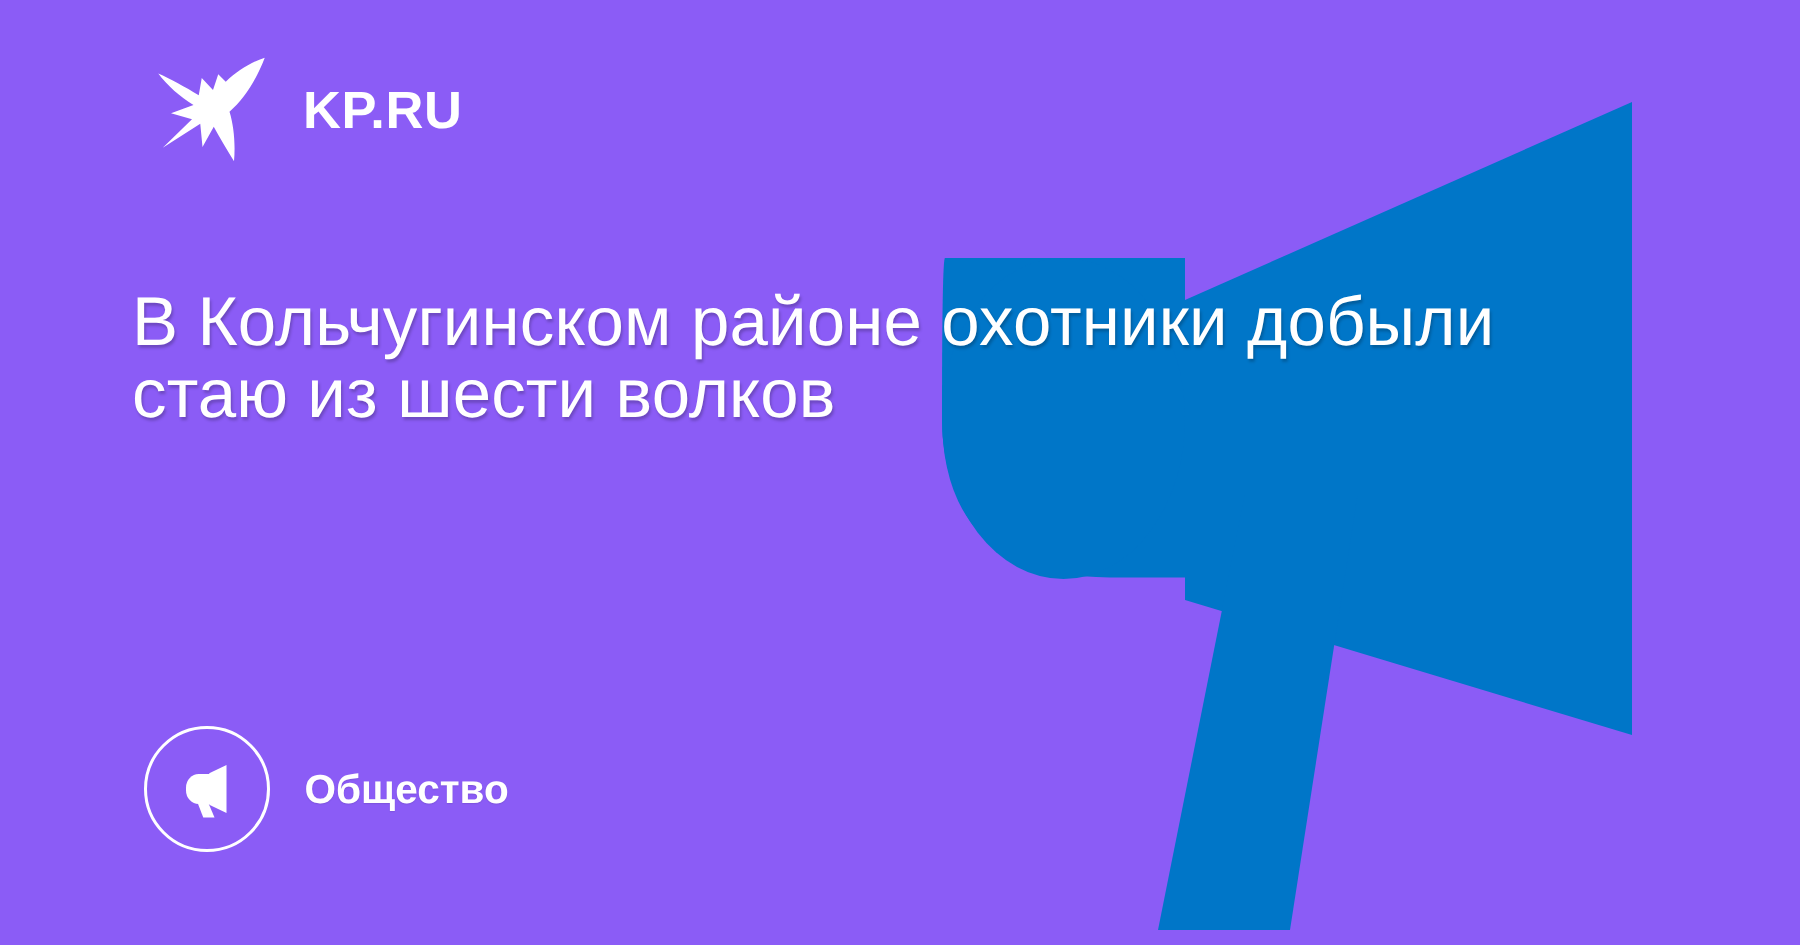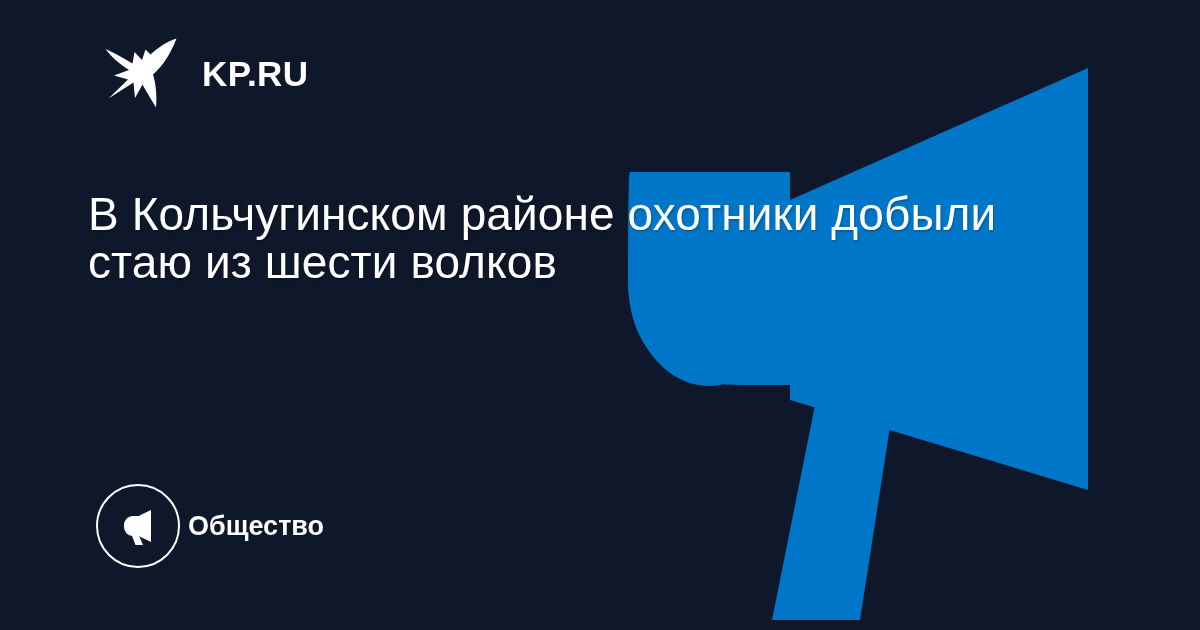--- a/index.html
+++ b/index.html
@@ -7,21 +7,21 @@
     margin: 0;
     padding: 0;
     background: #ffffff;
   }
 
   .card {
     position: relative;
     width: 1200px;
     height: 630px;
     overflow: hidden;
-    background: #0f172a;
+    background: #8b5cf6;
     font-family: "Liberation Sans", "DejaVu Sans", sans-serif;
     -webkit-font-smoothing: antialiased;
   }
 
   
   .megaphone-bg {
     position: absolute;
     inset: 0;
     width: 1200px;
     height: 630px;
@@ -71,21 +71,21 @@
     text-shadow: 1px 2px 2px rgba(0, 0, 0, 0.22);
   }
 
   
   .category {
     position: absolute;
     left: 96px;
     top: 484px;
     display: flex;
     align-items: center;
-    gap: 8px;
+    gap: 23px;
     z-index: 5;
   }
 
   .category-ring {
     width: 84px;
     height: 84px;
     border-radius: 50%;
     border: 2px solid #ffffff;
     box-sizing: border-box;
     display: flex;

